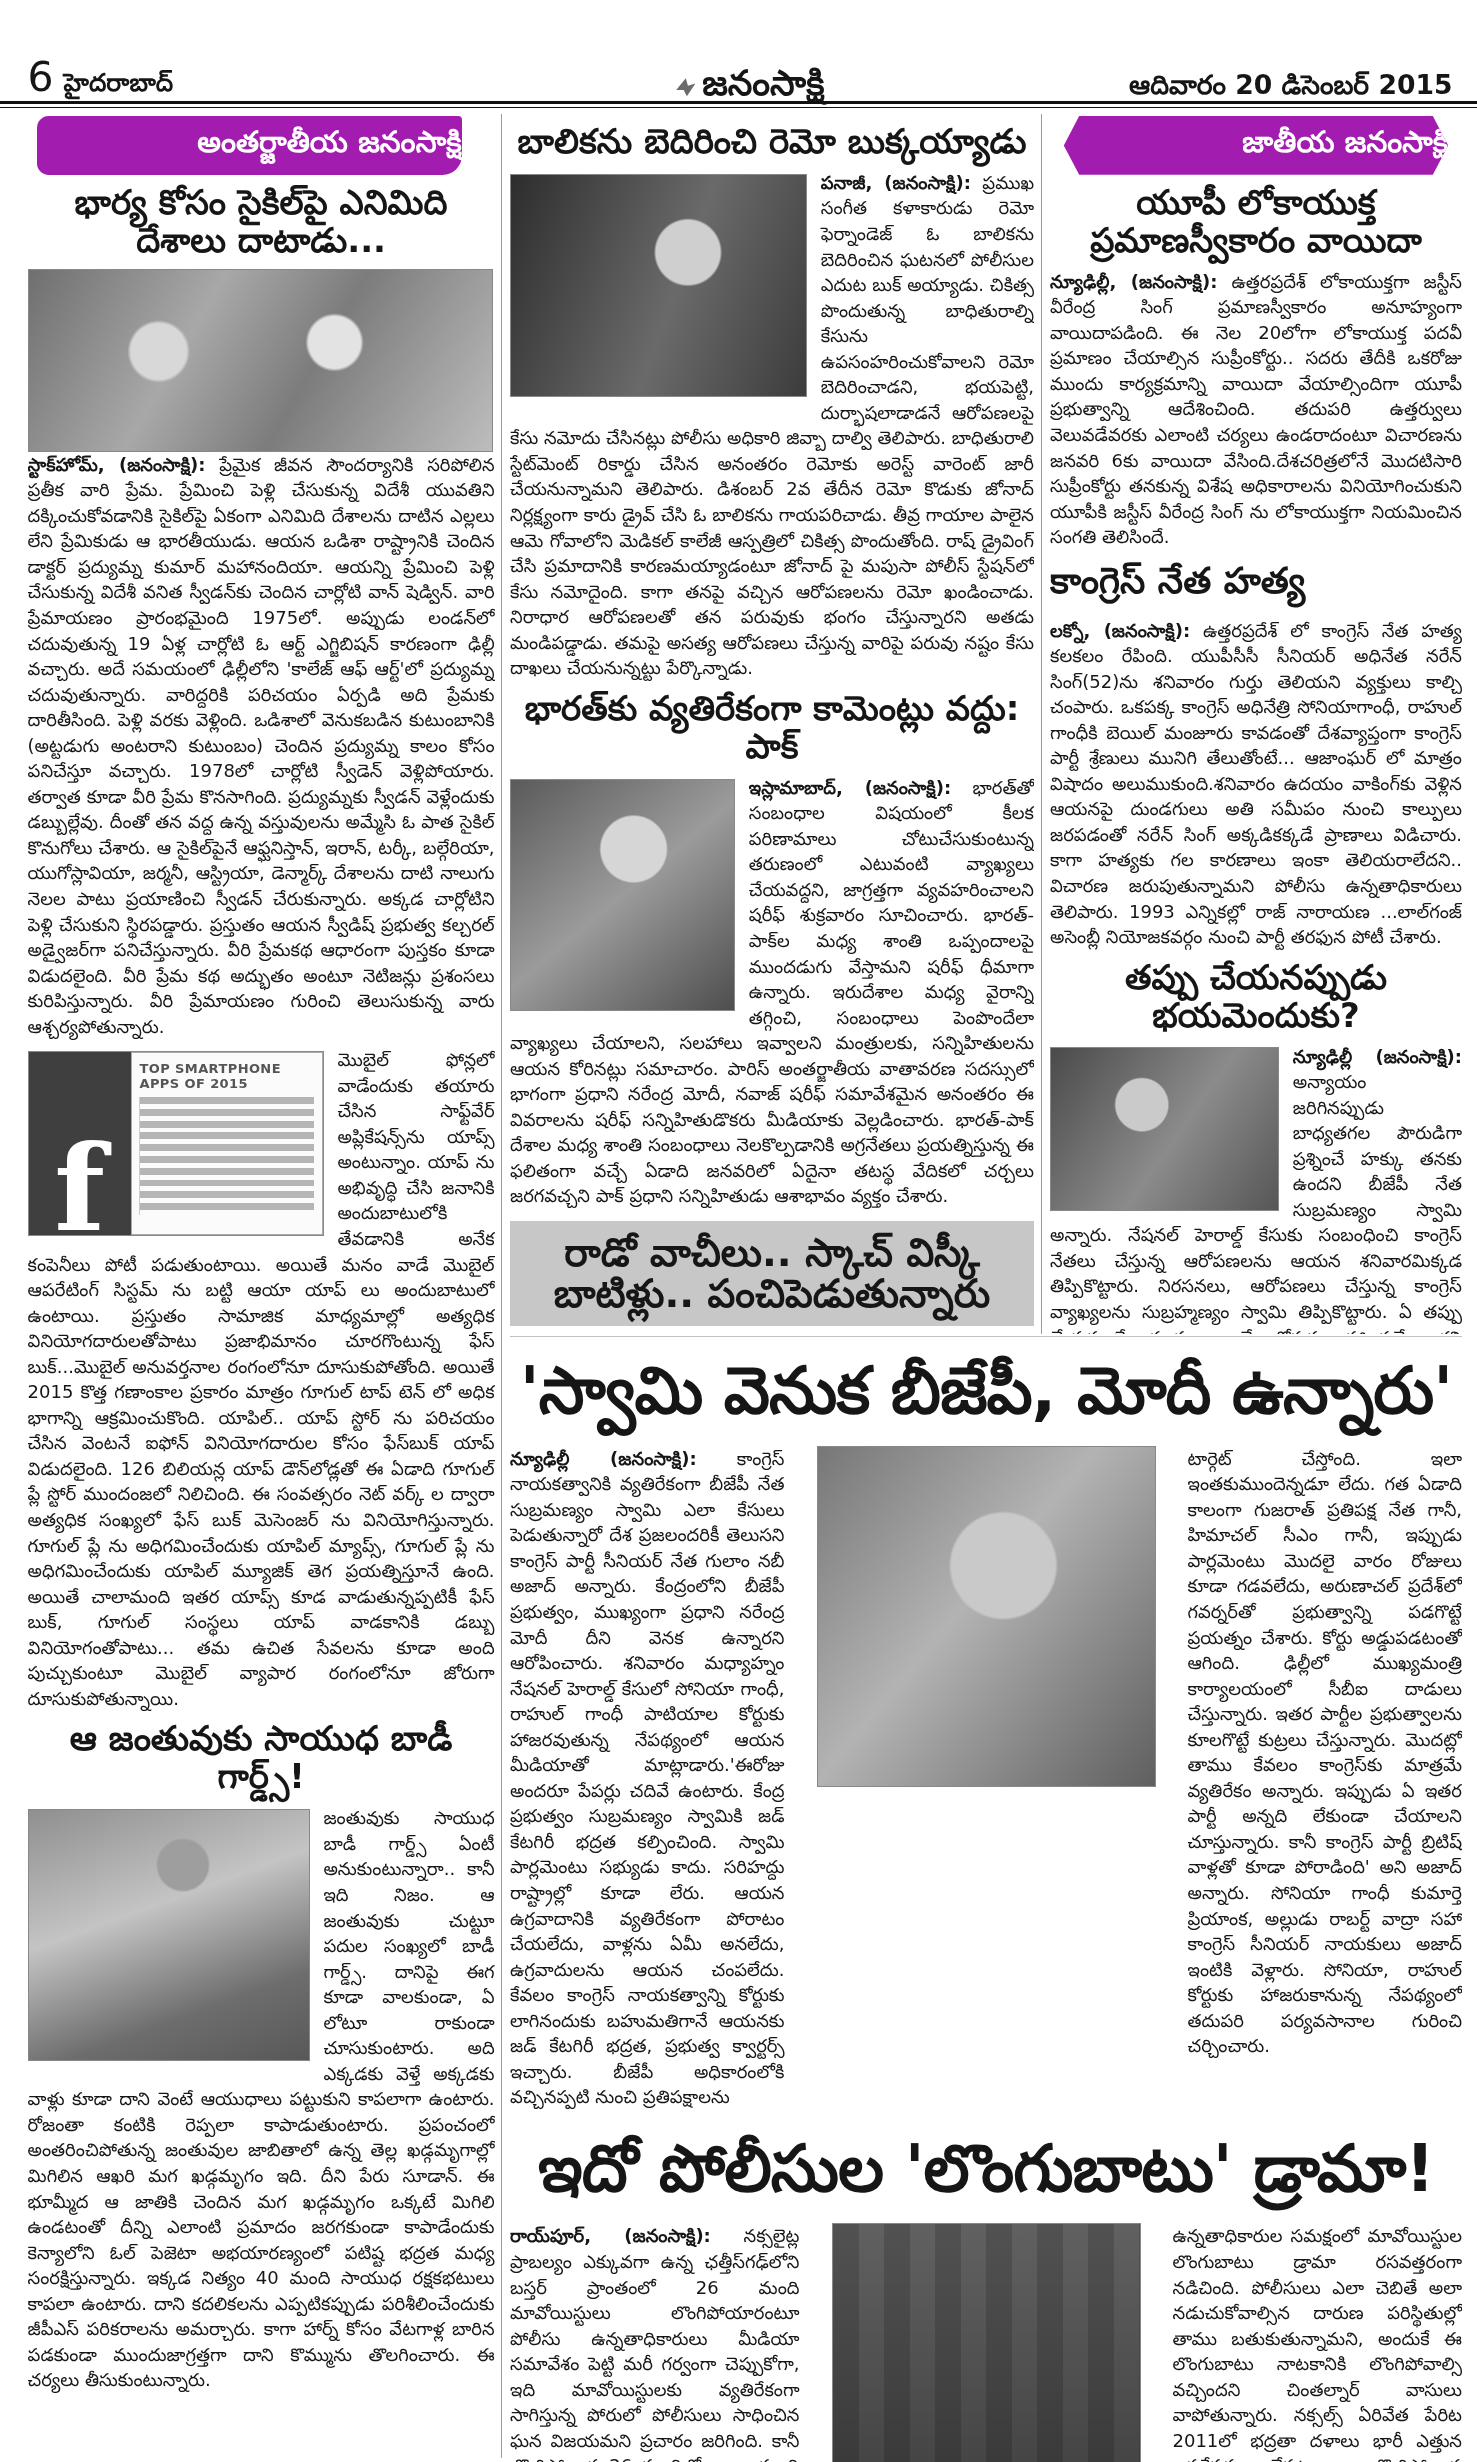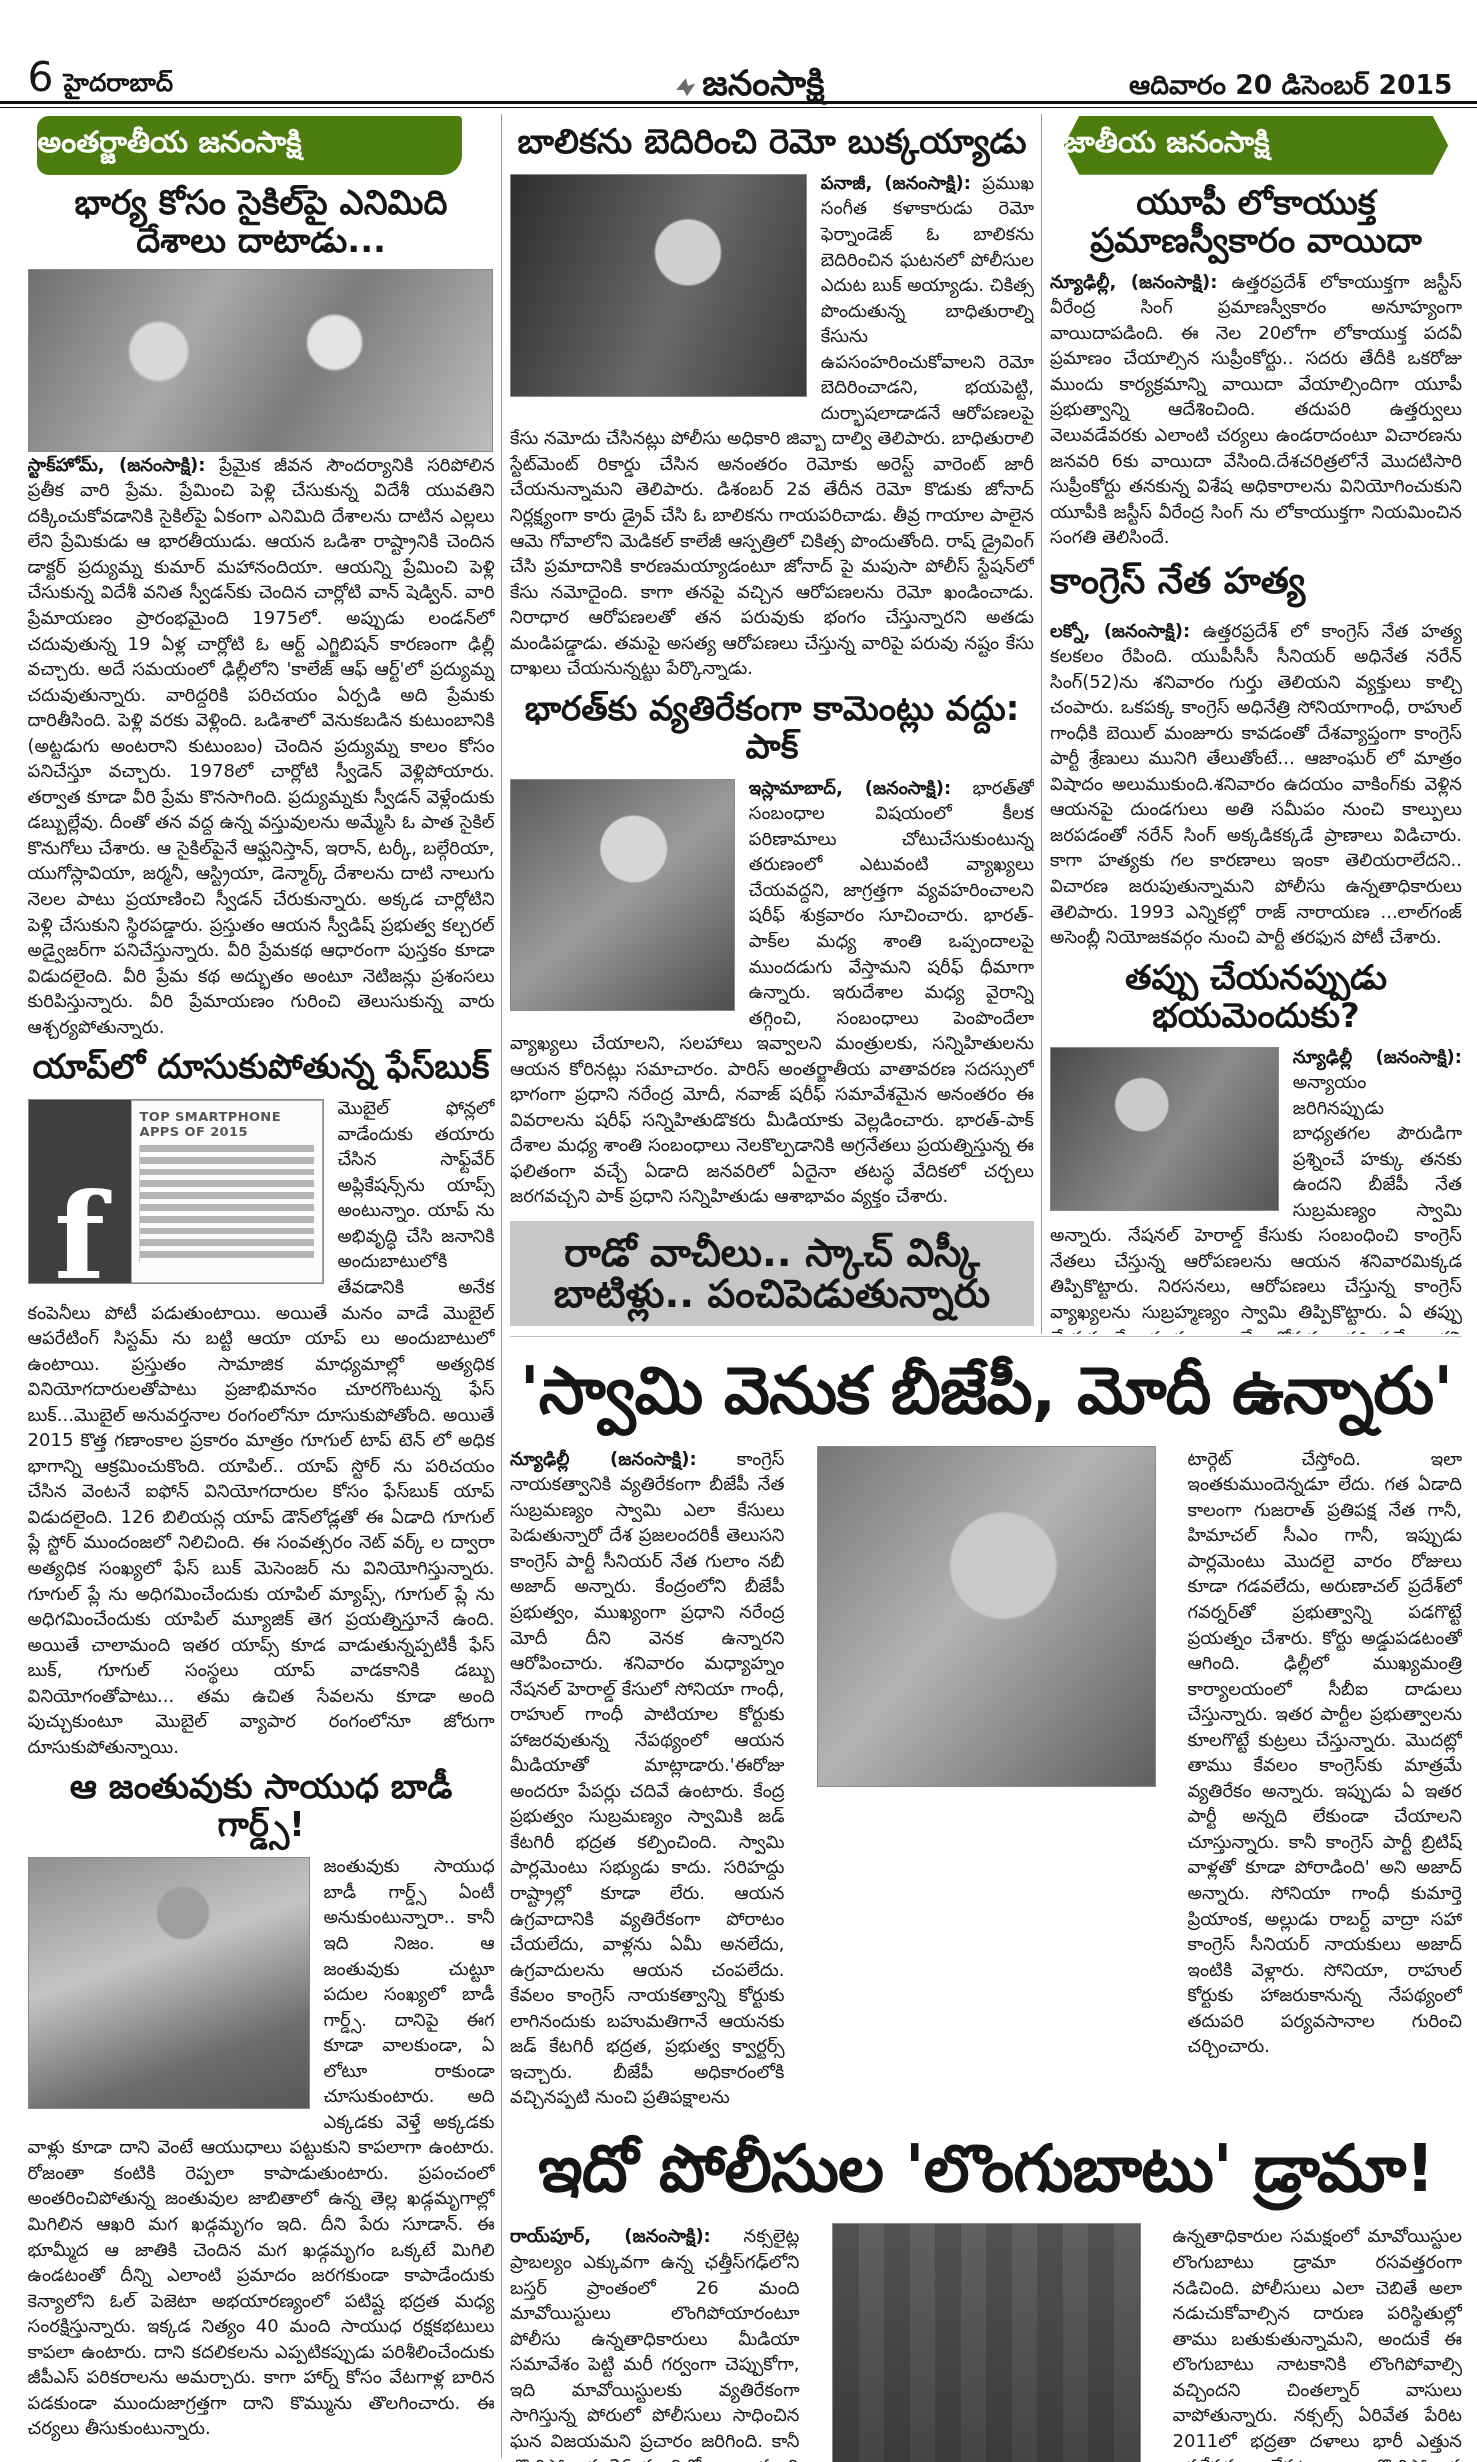--- a/index.html
+++ b/index.html
@@ -18,21 +18,21 @@
   .col{position:absolute;top:114px;overflow:hidden;}
   #col-left{left:27.6px;width:467px;height:2344px;}
   #col-mid{left:510px;width:524px;height:1220px;}
   #col-right{left:1050px;width:412px;height:1220px;}
   .vrule{position:absolute;top:114px;width:1px;background:#9a9a9a;}
   #vr1{left:501px;height:2344px;}
   #vr2{left:1041px;height:1220px;}
   .hrule-bands{position:absolute;left:510px;top:1336px;width:952px;height:1px;background:#c2c2c2;}
   #bands{position:absolute;left:510px;top:1340px;width:952px;height:1123px;overflow:hidden;}
   
-  .banner{background:#4d7c0f;color:#fff;font-weight:bold;font-size:29.6px;text-align:left;
+  .banner{background:#a21caf;color:#fff;font-weight:bold;font-size:29.6px;text-align:right;
           padding:8.9px 0;margin:2px 33px 7.9px 9.9px;border-radius:11.8px 3.9px 19.7px 11.8px;}
   .banner.ribbon{margin:2px 13.8px 7.9px 13.8px;border-radius:3.9px;
           clip-path:polygon(0 50%,4% 0,96% 0,100% 50%,96% 100%,4% 100%);}
   .h-col{font-size:34px;font-weight:bold;text-align:center;line-height:1.12;margin:7.9px 0 9.9px;}
   .h-sub{font-size:36px;font-weight:bold;text-align:left;margin:9.9px 0 7.9px;}
   .h-xl{font-size:65px;font-weight:bold;text-align:center;line-height:1.08;margin:15.8px 0 19.7px;letter-spacing:-1px;}
   .graybar{background:#c7c7c7;font-size:39px;font-weight:bold;text-align:center;
            padding:11.8px 2px;margin:11.8px 0 9.9px;line-height:1.05;}
   .bt{font-size:18px;line-height:1.42;text-align:justify;margin:0 0 7.9px;}
   .dl{font-weight:bold;}
@@ -92,21 +92,20 @@
   <div class="col" id="col-left">
     <div class="banner">అంతర్జాతీయ జనంసాక్షి</div>
 
     <div class="h-col">భార్య కోసం సైకిల్‌పై ఎనిమిది దేశాలు దాటాడు...</div>
     <div class="ph ph-couple"></div>
     <p class="bt">
       <span class="dl">స్టాక్‌హోమ్, (జనంసాక్షి):</span>
       <span>ప్రేమైక జీవన సౌందర్యానికి సరిపోలిన ప్రతీక వారి ప్రేమ. ప్రేమించి పెళ్లి చేసుకున్న విదేశీ యువతిని దక్కించుకోవడానికి సైకిల్‌పై ఏకంగా ఎనిమిది దేశాలను దాటిన ఎల్లలు లేని ప్రేమికుడు ఆ భారతీయుడు. ఆయన ఒడిశా రాష్ట్రానికి చెందిన డాక్టర్ ప్రద్యుమ్న కుమార్ మహానందియా. ఆయన్ని ప్రేమించి పెళ్లి చేసుకున్న విదేశీ వనిత స్వీడన్‌కు చెందిన చార్లోటి వాన్ షెడ్విన్. వారి ప్రేమాయణం ప్రారంభమైంది 1975లో. అప్పుడు లండన్‌లో చదువుతున్న 19 ఏళ్ల చార్లోటి ఓ ఆర్ట్ ఎగ్జిబిషన్ కారణంగా ఢిల్లీ వచ్చారు. అదే సమయంలో ఢిల్లీలోని 'కాలేజ్ ఆఫ్ ఆర్ట్'లో ప్రద్యుమ్న చదువుతున్నారు. వారిద్దరికి పరిచయం ఏర్పడి అది ప్రేమకు దారితీసింది. పెళ్లి వరకు వెళ్లింది. ఒడిశాలో వెనుకబడిన కుటుంబానికి (అట్టడుగు అంటరాని కుటుంబం) చెందిన ప్రద్యుమ్న కాలం కోసం పనిచేస్తూ వచ్చారు. 1978లో చార్లోటి స్వీడెన్ వెళ్లిపోయారు. తర్వాత కూడా వీరి ప్రేమ కొనసాగింది. ప్రద్యుమ్నకు స్వీడన్ వెళ్లేందుకు డబ్బుల్లేవు. దీంతో తన వద్ద ఉన్న వస్తువులను అమ్మేసి ఓ పాత సైకిల్ కొనుగోలు చేశారు. ఆ సైకిల్‌పైనే ఆఫ్ఘనిస్తాన్, ఇరాన్, టర్కీ, బల్గేరియా, యుగోస్లావియా, జర్మనీ, ఆస్ట్రియా, డెన్మార్క్ దేశాలను దాటి నాలుగు నెలల పాటు ప్రయాణించి స్వీడన్ చేరుకున్నారు. అక్కడ చార్లోటిని పెళ్లి చేసుకుని స్థిరపడ్డారు. ప్రస్తుతం ఆయన స్వీడిష్ ప్రభుత్వ కల్చరల్ అడ్వైజర్‌గా పనిచేస్తున్నారు. వీరి ప్రేమకథ ఆధారంగా పుస్తకం కూడా విడుదలైంది. వీరి ప్రేమ కథ అద్భుతం అంటూ నెటిజన్లు ప్రశంసలు కురిపిస్తున్నారు. వీరి ప్రేమాయణం గురించి తెలుసుకున్న వారు ఆశ్చర్యపోతున్నారు.</span>
     </p>
 
-    <div class="h-col">యాప్‌లో దూసుకుపోతున్న ఫేస్‌బుక్</div>
     <div class="ph ph-fbwrap fl">
       <div class="fb-logo">f</div>
       <div class="fb-chart">
         <div class="fb-chart-title">TOP SMARTPHONE APPS OF 2015</div>
         <div class="fb-bars"></div>
       </div>
     </div>
     <p class="bt">
       <span>మొబైల్ ఫోన్లలో వాడేందుకు తయారు చేసిన సాఫ్ట్‌వేర్ అప్లికేషన్స్‌ను యాప్స్ అంటున్నాం. యాప్ ను అభివృద్ధి చేసి జనానికి అందుబాటులోకి తేవడానికి అనేక కంపెనీలు పోటీ పడుతుంటాయి. అయితే మనం వాడే మొబైల్ ఆపరేటింగ్ సిస్టమ్ ను బట్టి ఆయా యాప్ లు అందుబాటులో ఉంటాయి. ప్రస్తుతం సామాజిక మాధ్యమాల్లో అత్యధిక వినియోగదారులతోపాటు ప్రజాభిమానం చూరగొంటున్న ఫేస్ బుక్...మొబైల్ అనువర్తనాల రంగంలోనూ దూసుకుపోతోంది. అయితే 2015 కొత్త గణాంకాల ప్రకారం మాత్రం గూగుల్ టాప్ టెన్ లో అధిక భాగాన్ని ఆక్రమించుకొంది. యాపిల్.. యాప్ స్టోర్ ను పరిచయం చేసిన వెంటనే ఐఫోన్ వినియోగదారుల కోసం ఫేస్‌బుక్ యాప్ విడుదలైంది. 126 బిలియన్ల యాప్ డౌన్‌లోడ్లతో ఈ ఏడాది గూగుల్ ప్లే స్టోర్ ముందంజలో నిలిచింది. ఈ సంవత్సరం నెట్ వర్క్ ల ద్వారా అత్యధిక సంఖ్యలో ఫేస్ బుక్ మెసెంజర్ ను వినియోగిస్తున్నారు. గూగుల్ ప్లే ను అధిగమించేందుకు యాపిల్ మ్యాప్స్, గూగుల్ ప్లే ను అధిగమించేందుకు యాపిల్ మ్యూజిక్ తెగ ప్రయత్నిస్తూనే ఉంది. అయితే చాలామంది ఇతర యాప్స్ కూడ వాడుతున్నప్పటికీ ఫేస్ బుక్, గూగుల్ సంస్థలు యాప్ వాడకానికి డబ్బు వినియోగంతోపాటు... తమ ఉచిత సేవలను కూడా అంది పుచ్చుకుంటూ మొబైల్ వ్యాపార రంగంలోనూ జోరుగా దూసుకుపోతున్నాయి.</span>
     </p>

